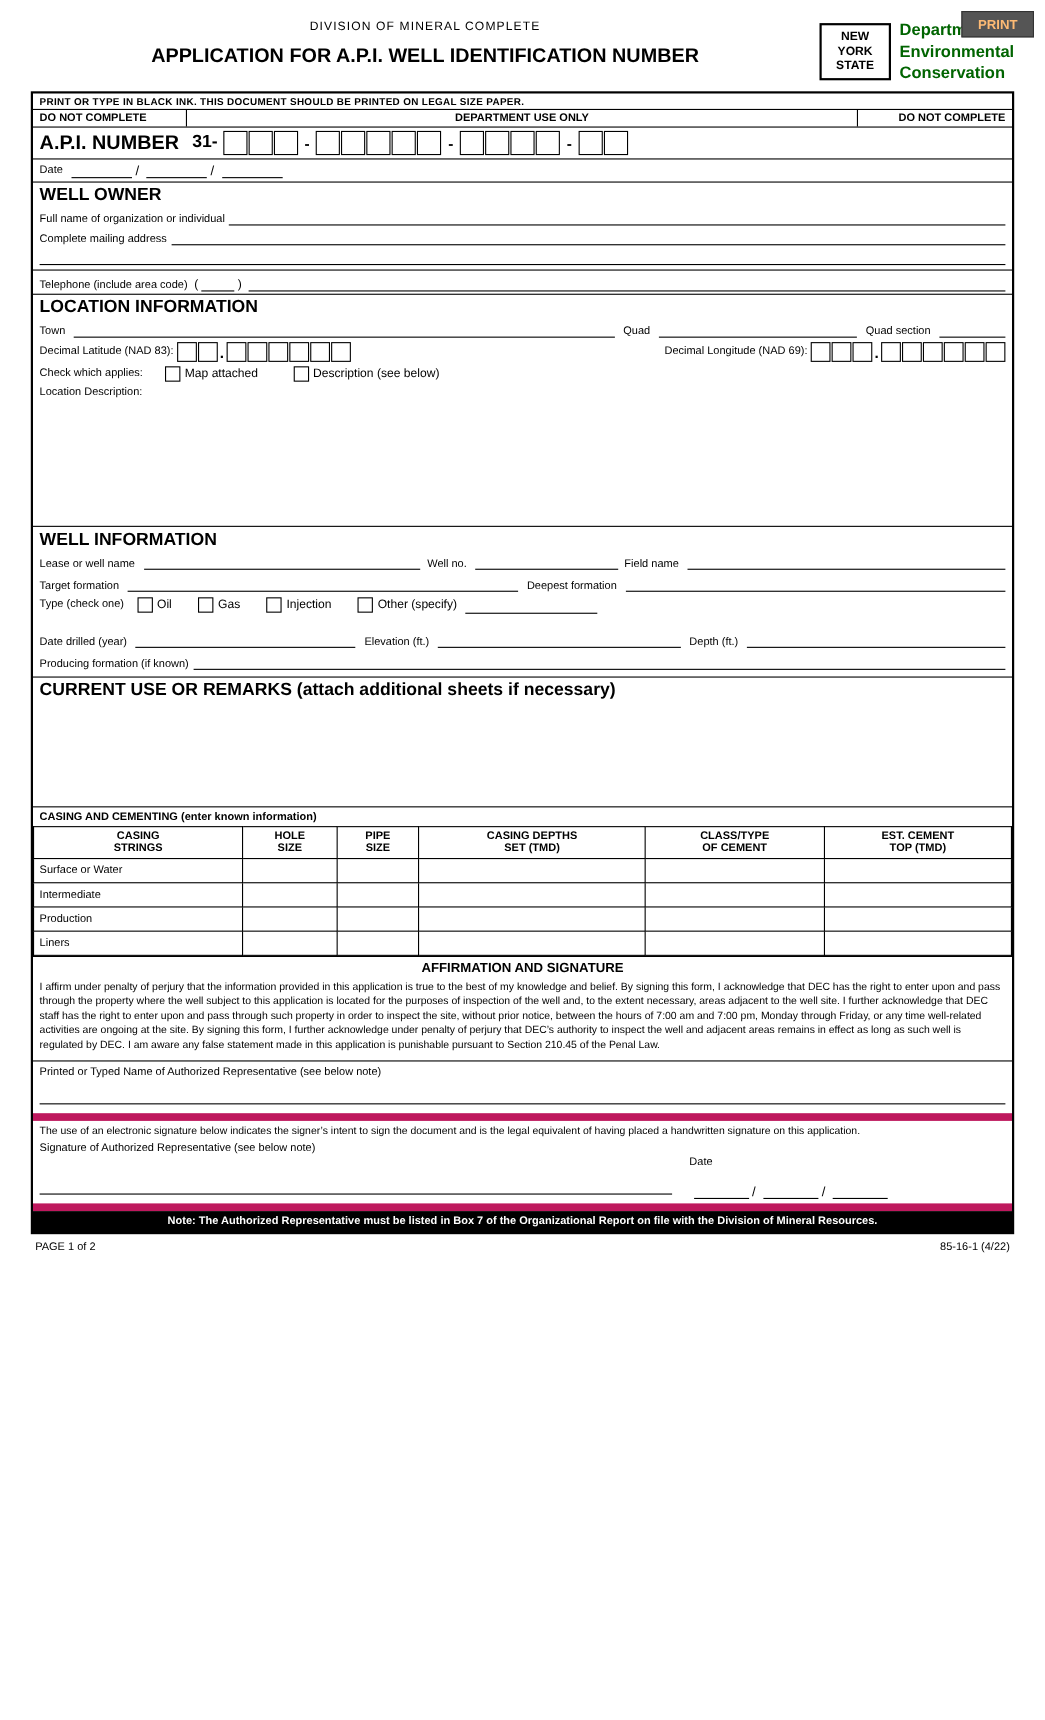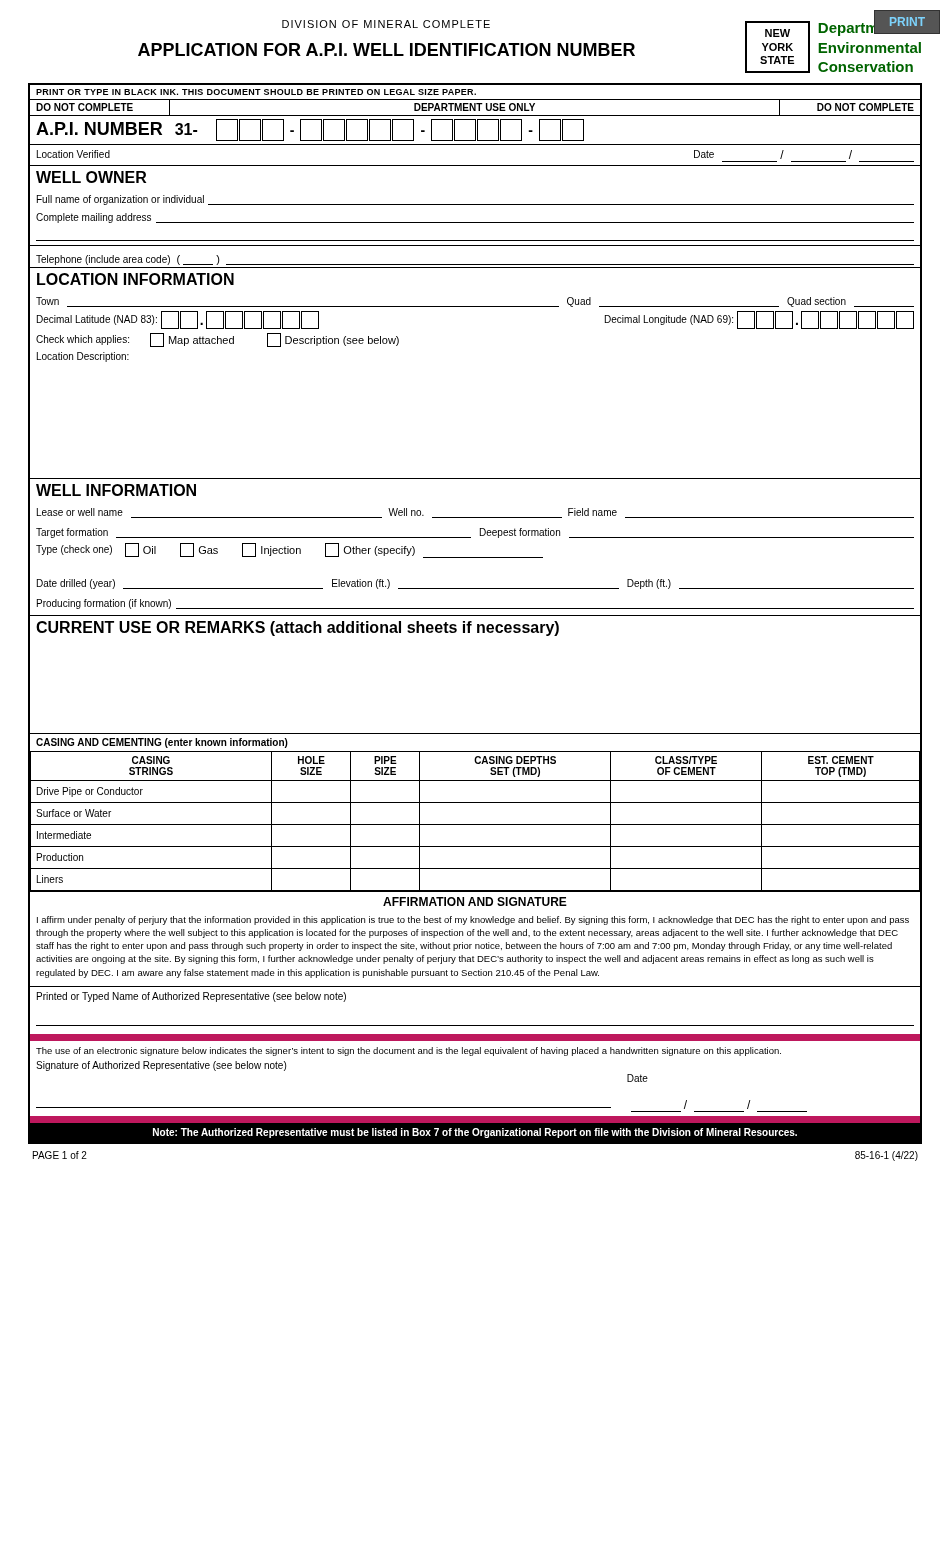--- a/index.html
+++ b/index.html
@@ -16,21 +16,21 @@
       min-height: 1564px;
       padding: 18px 28px 18px 28px;
       background: #fff;
       position: relative;
     }
     .print-btn {
       position: absolute;
       top: 10px;
       right: 10px;
       background: #555;
-      color: #7dd3fc;
+      color: #fdba74;
       font-size: 12px;
       font-weight: bold;
       padding: 4px 14px;
       border: 1px solid #333;
       cursor: pointer;
     }
     .header-row {
       display: flex;
       align-items: flex-start;
       justify-content: space-between;
@@ -117,21 +117,21 @@
     }
     .api-label {
       font-size: 18px;
       font-weight: bold;
       margin-right: 8px;
       white-space: nowrap;
     }
     .api-prefix {
       font-size: 16px;
       font-weight: bold;
-      margin-right: 14px;
+      margin-right: 1px;
     }
     .api-box {
       display: inline-block;
       border: 1px solid #000;
       width: 22px;
       height: 22px;
       text-align: center;
       vertical-align: middle;
     }
     .api-dash {
@@ -476,21 +476,20 @@
         <div class="api-box"></div>
       </div>
       <span class="api-dash">-</span>
       <div class="api-boxes-group">
         <div class="api-box"></div>
         <div class="api-box"></div>
       </div>
     </div>
 
     <div class="location-verified-row">
-      <span class="lv-label">Location Verified</span>
       <span class="lv-date">Date</span>
       <span style="display:inline-flex; align-items:flex-end; gap:2px;">
         <span class="date-line"></span>
         <span class="date-slash">/</span>
         <span class="date-line"></span>
         <span class="date-slash">/</span>
         <span class="date-line"></span>
       </span>
     </div>
 
@@ -670,28 +669,20 @@
             <th>CASING<br>STRINGS</th>
             <th>HOLE<br>SIZE</th>
             <th>PIPE<br>SIZE</th>
             <th>CASING DEPTHS<br>SET <strong>(TMD)</strong></th>
             <th>CLASS/TYPE<br>OF CEMENT</th>
             <th>EST. CEMENT<br>TOP <strong>(TMD)</strong></th>
           </tr>
         </thead>
         <tbody>
           <tr>
-            <td class="left-cell">Drive Pipe or Conductor</td>
-            <td></td>
-            <td></td>
-            <td></td>
-            <td></td>
-            <td></td>
-          </tr>
-          <tr>
             <td class="left-cell">Surface or Water</td>
             <td></td>
             <td></td>
             <td></td>
             <td></td>
             <td></td>
           </tr>
           <tr>
             <td class="left-cell">Intermediate</td>
             <td></td>

